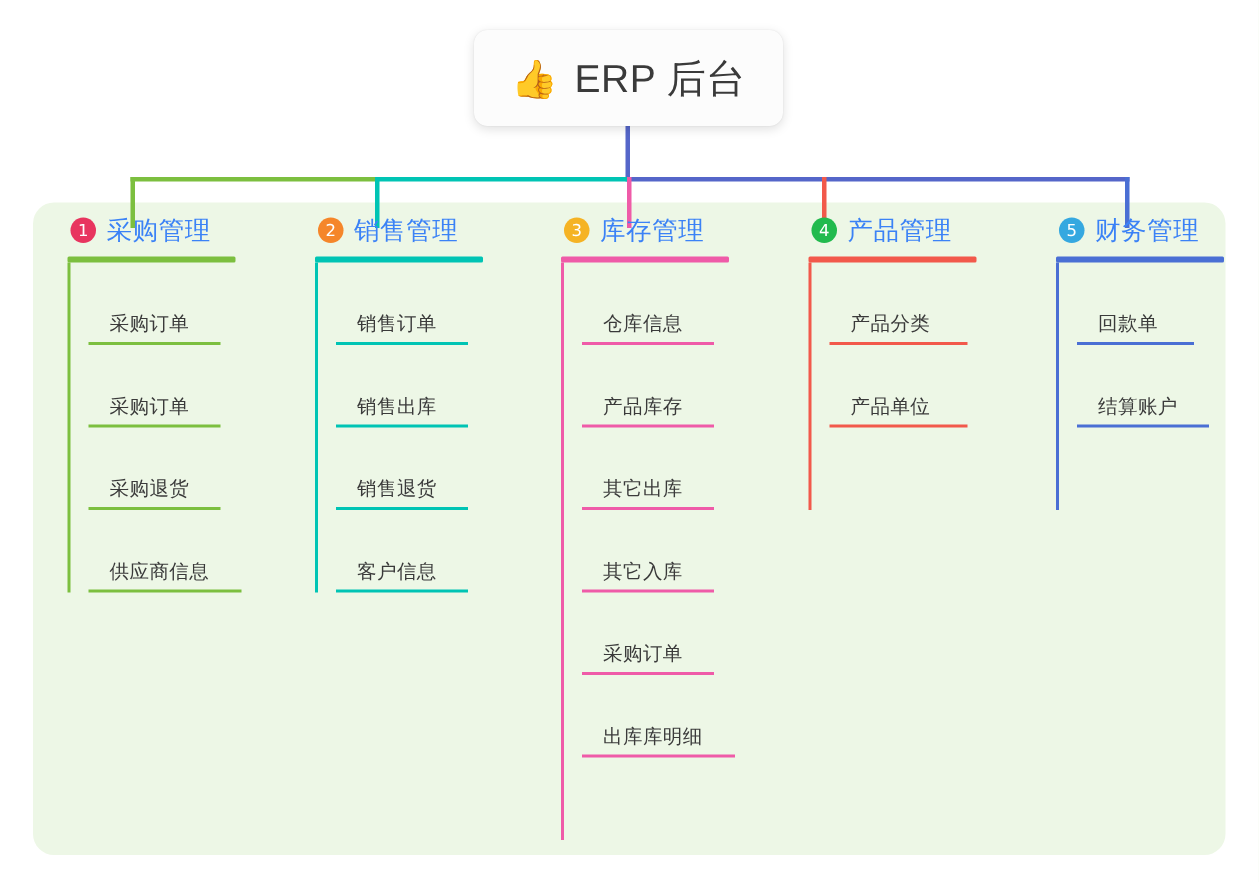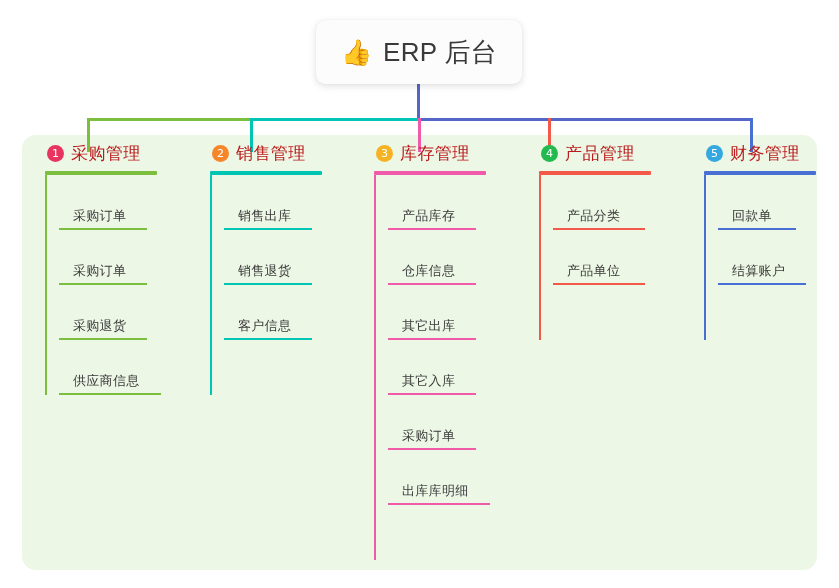--- a/index.html
+++ b/index.html
@@ -95,21 +95,21 @@
     border-radius: 50%;
     color: #ffffff;
     font-size: 11px;
     line-height: 17px;
     text-align: center;
     flex: none;
     font-family: "DejaVu Sans", sans-serif;
   }
   .col-title {
     font-size: 17px;
-    color: #b91c1c;
+    color: #3b82f6;
     letter-spacing: 0.4px;
     text-align: right;
   }
   .col-rule {
     height: 4px;
     border-radius: 1px;
   }
 
   .col-items {
     position: relative;
@@ -197,20 +197,24 @@
     </div>
     <div class="column" style="left: 188px;">
       <div class="col-head">
         <span class="col-badge" style="background: rgb(245, 134, 42);">2</span>
         <span class="col-title">销售管理</span>
       </div>
       <div class="col-rule" style="width: 112px; background: rgb(0, 196, 180);"></div>
       <div class="col-items">
         <div class="col-trunk" style="background: rgb(0, 196, 180); height: 220px;"></div>
         <div class="item">
+          <span class="item-label">销售订单</span>
+          <div class="item-rule" style="width: 88px; background: rgb(0, 196, 180);"></div>
+        </div>
+        <div class="item">
           <span class="item-label">销售出库</span>
           <div class="item-rule" style="width: 88px; background: rgb(0, 196, 180);"></div>
         </div>
         <div class="item">
           <span class="item-label">销售退货</span>
           <div class="item-rule" style="width: 88px; background: rgb(0, 196, 180);"></div>
         </div>
         <div class="item">
           <span class="item-label">客户信息</span>
           <div class="item-rule" style="width: 88px; background: rgb(0, 196, 180);"></div>
@@ -219,25 +223,25 @@
     </div>
     <div class="column" style="left: 352px;">
       <div class="col-head">
         <span class="col-badge" style="background: rgb(245, 179, 36);">3</span>
         <span class="col-title">库存管理</span>
       </div>
       <div class="col-rule" style="width: 112px; background: rgb(239, 91, 168);"></div>
       <div class="col-items">
         <div class="col-trunk" style="background: rgb(239, 91, 168); height: 385px;"></div>
         <div class="item">
+          <span class="item-label">仓库信息</span>
+          <div class="item-rule" style="width: 88px; background: rgb(239, 91, 168);"></div>
+        </div>
+        <div class="item">
           <span class="item-label">产品库存</span>
-          <div class="item-rule" style="width: 88px; background: rgb(239, 91, 168);"></div>
-        </div>
-        <div class="item">
-          <span class="item-label">仓库信息</span>
           <div class="item-rule" style="width: 88px; background: rgb(239, 91, 168);"></div>
         </div>
         <div class="item">
           <span class="item-label">其它出库</span>
           <div class="item-rule" style="width: 88px; background: rgb(239, 91, 168);"></div>
         </div>
         <div class="item">
           <span class="item-label">其它入库</span>
           <div class="item-rule" style="width: 88px; background: rgb(239, 91, 168);"></div>
         </div>

